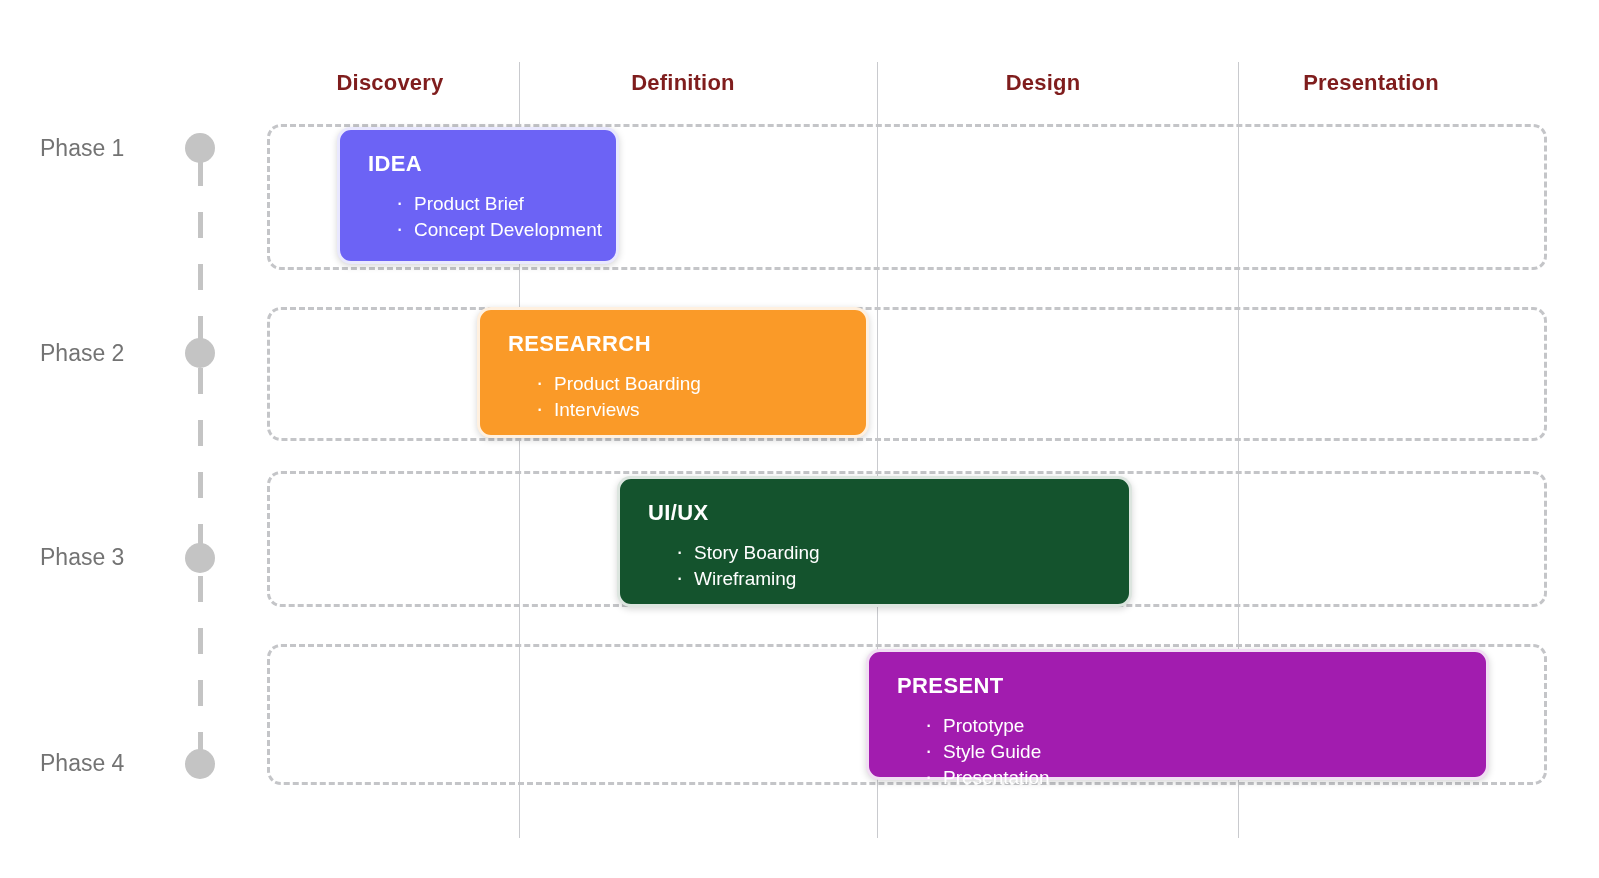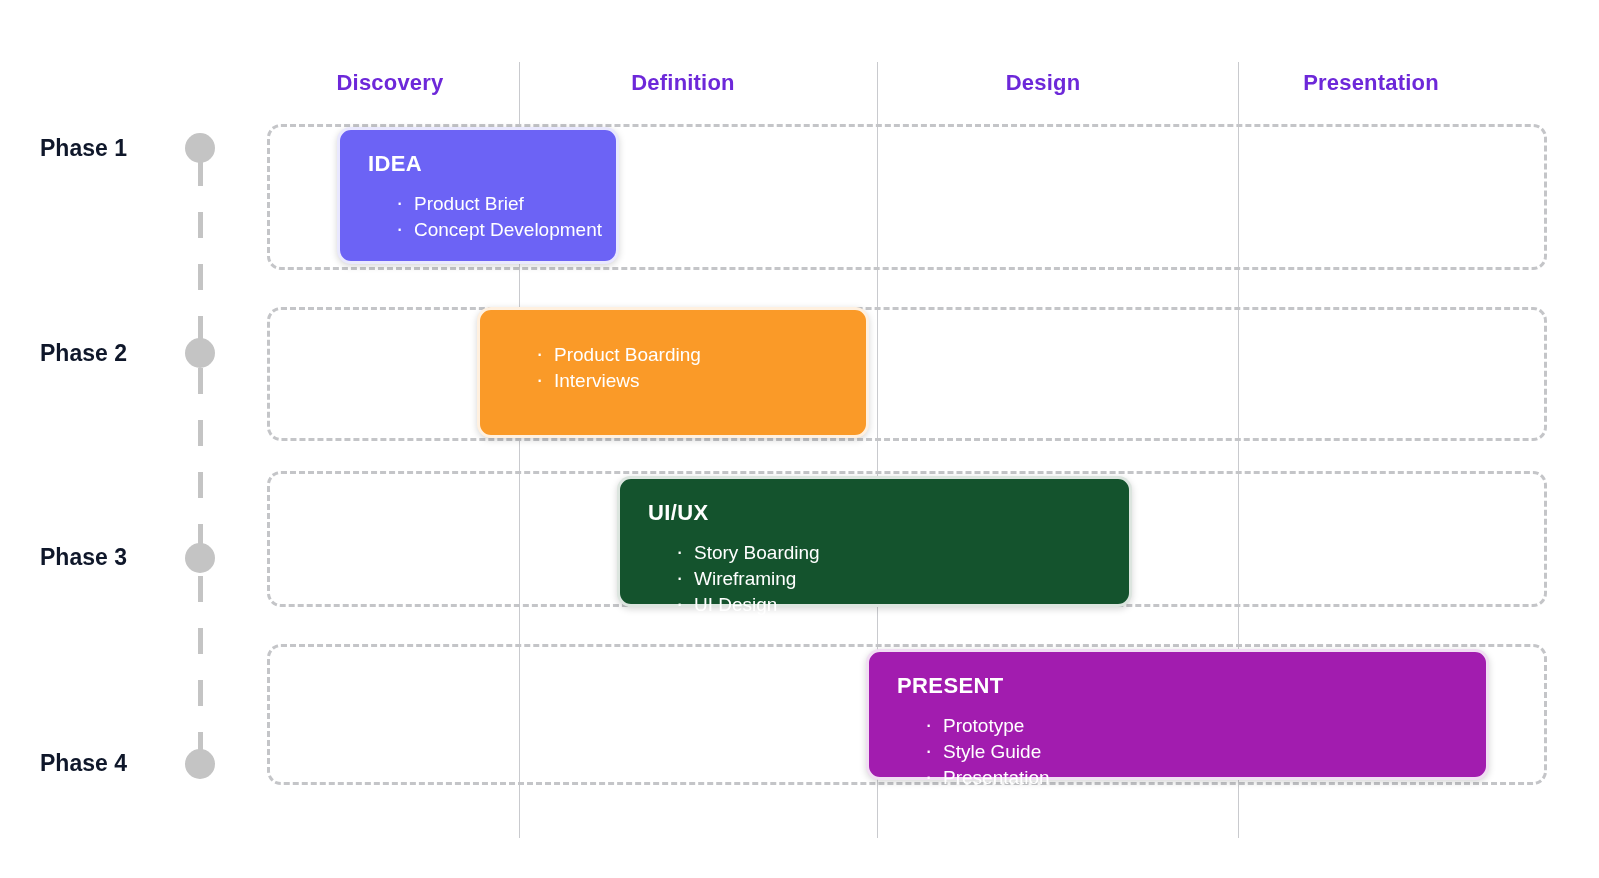--- a/index.html
+++ b/index.html
@@ -21,43 +21,43 @@
     overflow: hidden;
   }
 
   
   .col-header {
     position: absolute;
     top: 70px;
     text-align: center;
     font-size: 22px;
     font-weight: 700;
-    color: #6d28d9;
+    color: #7f1d1d;
     letter-spacing: 0.2px;
     white-space: nowrap;
   }
 
   
   .col-divider {
     position: absolute;
     top: 62px;
     width: 1px;
     height: 776px;
     background: #c9cace;
   }
 
   
   .phase-label {
     position: absolute;
     left: 40px;
     width: 130px;
     text-align: left;
     font-size: 23px;
-    font-weight: 700;
-    color: #0f172a;
+    font-weight: 400;
+    color: #737373;
     white-space: nowrap;
   }
   .phase-dot {
     position: absolute;
     left: 185px;
     width: 30px;
     height: 30px;
     border-radius: 50%;
     background: #c4c4c4;
   }
@@ -159,32 +159,32 @@
 
   <div class="card" style="left: 337px; top: 127px; width: 282px; height: 137px; background: rgb(108, 99, 245);">
     <div class="card-title">IDEA</div>
     <ul class="card-list">
       <li>Product Brief</li>
       <li>Concept Development</li>
     </ul>
   </div>
 
   <div class="card" style="left: 477px; top: 307px; width: 392px; height: 131px; background: rgb(250, 154, 40);">
+    <div class="card-title">RESEARRCH</div>
     <ul class="card-list">
       <li>Product Boarding</li>
       <li>Interviews</li>
     </ul>
   </div>
 
   <div class="card" style="left: 617px; top: 476px; width: 515px; height: 131px; background: #14532d;">
     <div class="card-title">UI/UX</div>
     <ul class="card-list">
       <li>Story Boarding</li>
       <li>Wireframing</li>
-      <li>UI Design</li>
     </ul>
   </div>
 
   <div class="card" style="left: 866px; top: 649px; width: 623px; height: 131px; background: #a21caf;">
     <div class="card-title">PRESENT</div>
     <ul class="card-list">
       <li>Prototype</li>
       <li>Style Guide</li>
       <li>Presentation</li>
     </ul>

